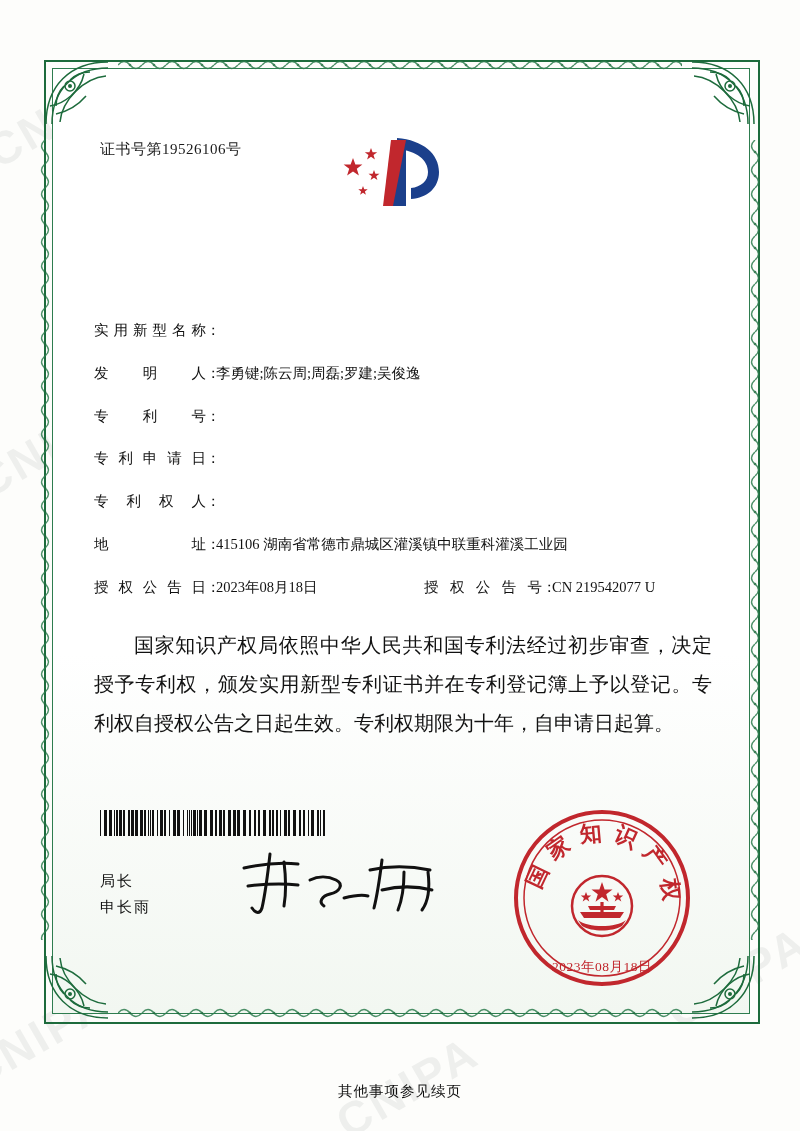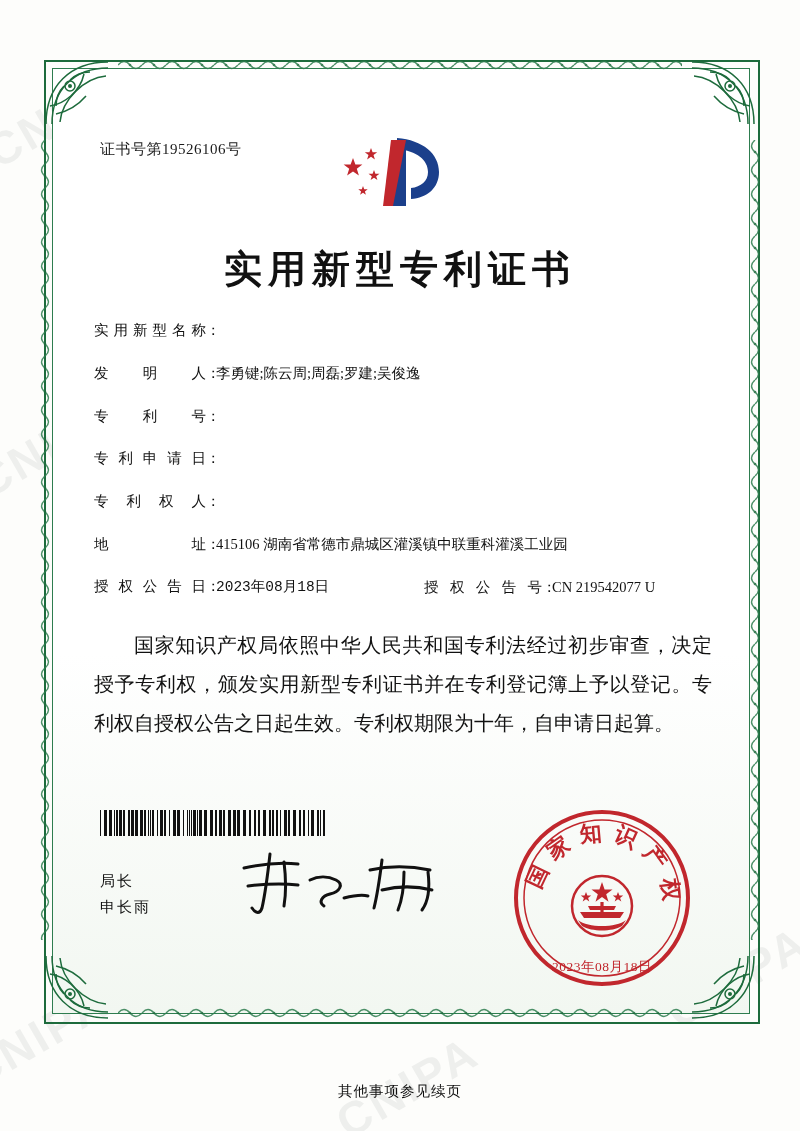--- a/index.html
+++ b/index.html
@@ -167,21 +167,21 @@
     color: #111;
     white-space: pre;
   }
   .f-sep { width: 10px; flex: 0 0 10px; text-align: center; }
   .f-value {
     flex: 1 1 auto;
     color: #111;
     word-break: break-all;
   }
   .field-row.inline2 { display: flex; }
-  .grant-left { display: flex; flex: 0 0 330px; font-family: Liberation Mono, monospace; }
+  .grant-left { display: flex; flex: 0 0 330px; }
   .grant-right { display: flex; flex: 1 1 auto; }
   .grant-right .f-label { width: 118px; flex: 0 0 118px; }
 
   .paragraphs {
     position: absolute;
     left: 42px;
     right: 36px;
     top: 558px;
     font-size: 20px;
     line-height: 1.95;
@@ -390,21 +390,20 @@
         <path d="M70 8 C96 10 112 24 112 42 C112 58 100 68 84 69 L84 58 C94 57 101 51 101 42 C101 30 90 21 70 19 Z" fill="#1b3f8b"></path>
         <path d="M64 10 L79 10 L79 76 L64 76 Z" fill="#1b3f8b"></path>
         <path d="M64 10 L79 10 L66 76 L56 76 Z" fill="#c1272d"></path>
       </svg>
     </div>
 
     <div class="qr">
       <div class="qrgrid" id="qrgrid"><i></i><i></i><i></i><i></i><i></i><i></i><i></i><i style="background: rgb(255, 255, 255);"></i><i style="background: rgb(255, 255, 255);"></i><i style="background: rgb(255, 255, 255);"></i><i style="background: rgb(255, 255, 255);"></i><i></i><i style="background: rgb(255, 255, 255);"></i><i style="background: rgb(255, 255, 255);"></i><i></i><i></i><i></i><i></i><i></i><i></i><i></i><i></i><i style="background: rgb(255, 255, 255);"></i><i style="background: rgb(255, 255, 255);"></i><i style="background: rgb(255, 255, 255);"></i><i style="background: rgb(255, 255, 255);"></i><i style="background: rgb(255, 255, 255);"></i><i></i><i style="background: rgb(255, 255, 255);"></i><i></i><i style="background: rgb(255, 255, 255);"></i><i></i><i></i><i style="background: rgb(255, 255, 255);"></i><i style="background: rgb(255, 255, 255);"></i><i></i><i style="background: rgb(255, 255, 255);"></i><i style="background: rgb(255, 255, 255);"></i><i style="background: rgb(255, 255, 255);"></i><i style="background: rgb(255, 255, 255);"></i><i style="background: rgb(255, 255, 255);"></i><i></i><i></i><i style="background: rgb(255, 255, 255);"></i><i></i><i></i><i></i><i style="background: rgb(255, 255, 255);"></i><i></i><i style="background: rgb(255, 255, 255);"></i><i></i><i></i><i style="background: rgb(255, 255, 255);"></i><i style="background: rgb(255, 255, 255);"></i><i></i><i style="background: rgb(255, 255, 255);"></i><i></i><i style="background: rgb(255, 255, 255);"></i><i></i><i></i><i></i><i style="background: rgb(255, 255, 255);"></i><i></i><i></i><i style="background: rgb(255, 255, 255);"></i><i></i><i></i><i></i><i style="background: rgb(255, 255, 255);"></i><i></i><i style="background: rgb(255, 255, 255);"></i><i style="background: rgb(255, 255, 255);"></i><i style="background: rgb(255, 255, 255);"></i><i></i><i></i><i></i><i style="background: rgb(255, 255, 255);"></i><i></i><i style="background: rgb(255, 255, 255);"></i><i></i><i></i><i></i><i style="background: rgb(255, 255, 255);"></i><i></i><i></i><i style="background: rgb(255, 255, 255);"></i><i></i><i></i><i></i><i style="background: rgb(255, 255, 255);"></i><i></i><i style="background: rgb(255, 255, 255);"></i><i style="background: rgb(255, 255, 255);"></i><i style="background: rgb(255, 255, 255);"></i><i></i><i></i><i></i><i style="background: rgb(255, 255, 255);"></i><i></i><i style="background: rgb(255, 255, 255);"></i><i></i><i></i><i></i><i style="background: rgb(255, 255, 255);"></i><i></i><i></i><i style="background: rgb(255, 255, 255);"></i><i style="background: rgb(255, 255, 255);"></i><i style="background: rgb(255, 255, 255);"></i><i style="background: rgb(255, 255, 255);"></i><i style="background: rgb(255, 255, 255);"></i><i></i><i style="background: rgb(255, 255, 255);"></i><i style="background: rgb(255, 255, 255);"></i><i style="background: rgb(255, 255, 255);"></i><i></i><i style="background: rgb(255, 255, 255);"></i><i></i><i style="background: rgb(255, 255, 255);"></i><i></i><i style="background: rgb(255, 255, 255);"></i><i style="background: rgb(255, 255, 255);"></i><i style="background: rgb(255, 255, 255);"></i><i style="background: rgb(255, 255, 255);"></i><i style="background: rgb(255, 255, 255);"></i><i></i><i></i><i></i><i></i><i></i><i></i><i></i><i></i><i style="background: rgb(255, 255, 255);"></i><i></i><i style="background: rgb(255, 255, 255);"></i><i></i><i style="background: rgb(255, 255, 255);"></i><i></i><i style="background: rgb(255, 255, 255);"></i><i></i><i></i><i></i><i></i><i></i><i></i><i></i><i style="background: rgb(255, 255, 255);"></i><i style="background: rgb(255, 255, 255);"></i><i style="background: rgb(255, 255, 255);"></i><i style="background: rgb(255, 255, 255);"></i><i style="background: rgb(255, 255, 255);"></i><i style="background: rgb(255, 255, 255);"></i><i style="background: rgb(255, 255, 255);"></i><i style="background: rgb(255, 255, 255);"></i><i></i><i style="background: rgb(255, 255, 255);"></i><i style="background: rgb(255, 255, 255);"></i><i style="background: rgb(255, 255, 255);"></i><i style="background: rgb(255, 255, 255);"></i><i style="background: rgb(255, 255, 255);"></i><i style="background: rgb(255, 255, 255);"></i><i style="background: rgb(255, 255, 255);"></i><i style="background: rgb(255, 255, 255);"></i><i style="background: rgb(255, 255, 255);"></i><i style="background: rgb(255, 255, 255);"></i><i style="background: rgb(255, 255, 255);"></i><i style="background: rgb(255, 255, 255);"></i><i style="background: rgb(255, 255, 255);"></i><i></i><i></i><i></i><i></i><i></i><i style="background: rgb(255, 255, 255);"></i><i style="background: rgb(255, 255, 255);"></i><i style="background: rgb(255, 255, 255);"></i><i></i><i></i><i style="background: rgb(255, 255, 255);"></i><i style="background: rgb(255, 255, 255);"></i><i style="background: rgb(255, 255, 255);"></i><i style="background: rgb(255, 255, 255);"></i><i></i><i style="background: rgb(255, 255, 255);"></i><i style="background: rgb(255, 255, 255);"></i><i></i><i></i><i style="background: rgb(255, 255, 255);"></i><i></i><i></i><i style="background: rgb(255, 255, 255);"></i><i style="background: rgb(255, 255, 255);"></i><i></i><i></i><i style="background: rgb(255, 255, 255);"></i><i></i><i></i><i></i><i style="background: rgb(255, 255, 255);"></i><i style="background: rgb(255, 255, 255);"></i><i></i><i></i><i style="background: rgb(255, 255, 255);"></i><i></i><i></i><i style="background: rgb(255, 255, 255);"></i><i style="background: rgb(255, 255, 255);"></i><i></i><i style="background: rgb(255, 255, 255);"></i><i style="background: rgb(255, 255, 255);"></i><i style="background: rgb(255, 255, 255);"></i><i style="background: rgb(255, 255, 255);"></i><i style="background: rgb(255, 255, 255);"></i><i style="background: rgb(255, 255, 255);"></i><i style="background: rgb(255, 255, 255);"></i><i style="background: rgb(255, 255, 255);"></i><i style="background: rgb(255, 255, 255);"></i><i></i><i style="background: rgb(255, 255, 255);"></i><i style="background: rgb(255, 255, 255);"></i><i style="background: rgb(255, 255, 255);"></i><i></i><i style="background: rgb(255, 255, 255);"></i><i style="background: rgb(255, 255, 255);"></i><i style="background: rgb(255, 255, 255);"></i><i></i><i></i><i></i><i></i><i style="background: rgb(255, 255, 255);"></i><i></i><i></i><i></i><i></i><i style="background: rgb(255, 255, 255);"></i><i style="background: rgb(255, 255, 255);"></i><i></i><i style="background: rgb(255, 255, 255);"></i><i style="background: rgb(255, 255, 255);"></i><i></i><i></i><i></i><i></i><i style="background: rgb(255, 255, 255);"></i><i style="background: rgb(255, 255, 255);"></i><i style="background: rgb(255, 255, 255);"></i><i></i><i style="background: rgb(255, 255, 255);"></i><i></i><i style="background: rgb(255, 255, 255);"></i><i></i><i style="background: rgb(255, 255, 255);"></i><i style="background: rgb(255, 255, 255);"></i><i></i><i></i><i style="background: rgb(255, 255, 255);"></i><i></i><i style="background: rgb(255, 255, 255);"></i><i style="background: rgb(255, 255, 255);"></i><i style="background: rgb(255, 255, 255);"></i><i style="background: rgb(255, 255, 255);"></i><i style="background: rgb(255, 255, 255);"></i><i style="background: rgb(255, 255, 255);"></i><i style="background: rgb(255, 255, 255);"></i><i style="background: rgb(255, 255, 255);"></i><i style="background: rgb(255, 255, 255);"></i><i style="background: rgb(255, 255, 255);"></i><i style="background: rgb(255, 255, 255);"></i><i></i><i style="background: rgb(255, 255, 255);"></i><i></i><i></i><i style="background: rgb(255, 255, 255);"></i><i style="background: rgb(255, 255, 255);"></i><i style="background: rgb(255, 255, 255);"></i><i style="background: rgb(255, 255, 255);"></i><i style="background: rgb(255, 255, 255);"></i><i style="background: rgb(255, 255, 255);"></i><i style="background: rgb(255, 255, 255);"></i><i style="background: rgb(255, 255, 255);"></i><i></i><i style="background: rgb(255, 255, 255);"></i><i style="background: rgb(255, 255, 255);"></i><i></i><i></i><i></i><i style="background: rgb(255, 255, 255);"></i><i style="background: rgb(255, 255, 255);"></i><i></i><i></i><i style="background: rgb(255, 255, 255);"></i><i></i><i></i><i></i><i></i><i></i><i></i><i></i><i></i><i></i><i style="background: rgb(255, 255, 255);"></i><i></i><i style="background: rgb(255, 255, 255);"></i><i></i><i style="background: rgb(255, 255, 255);"></i><i></i><i></i><i style="background: rgb(255, 255, 255);"></i><i style="background: rgb(255, 255, 255);"></i><i style="background: rgb(255, 255, 255);"></i><i style="background: rgb(255, 255, 255);"></i><i style="background: rgb(255, 255, 255);"></i><i></i><i></i><i></i><i style="background: rgb(255, 255, 255);"></i><i style="background: rgb(255, 255, 255);"></i><i style="background: rgb(255, 255, 255);"></i><i style="background: rgb(255, 255, 255);"></i><i style="background: rgb(255, 255, 255);"></i><i></i><i style="background: rgb(255, 255, 255);"></i><i style="background: rgb(255, 255, 255);"></i><i style="background: rgb(255, 255, 255);"></i><i></i><i style="background: rgb(255, 255, 255);"></i><i></i><i></i><i style="background: rgb(255, 255, 255);"></i><i></i><i style="background: rgb(255, 255, 255);"></i><i></i><i style="background: rgb(255, 255, 255);"></i><i></i><i style="background: rgb(255, 255, 255);"></i><i></i><i style="background: rgb(255, 255, 255);"></i><i></i><i></i><i></i><i style="background: rgb(255, 255, 255);"></i><i></i><i style="background: rgb(255, 255, 255);"></i><i style="background: rgb(255, 255, 255);"></i><i></i><i style="background: rgb(255, 255, 255);"></i><i></i><i></i><i></i><i style="background: rgb(255, 255, 255);"></i><i></i><i style="background: rgb(255, 255, 255);"></i><i style="background: rgb(255, 255, 255);"></i><i></i><i></i><i></i><i></i><i style="background: rgb(255, 255, 255);"></i><i></i><i></i><i></i><i style="background: rgb(255, 255, 255);"></i><i></i><i style="background: rgb(255, 255, 255);"></i><i style="background: rgb(255, 255, 255);"></i><i style="background: rgb(255, 255, 255);"></i><i style="background: rgb(255, 255, 255);"></i><i style="background: rgb(255, 255, 255);"></i><i></i><i style="background: rgb(255, 255, 255);"></i><i></i><i></i><i></i><i></i><i></i><i style="background: rgb(255, 255, 255);"></i><i style="background: rgb(255, 255, 255);"></i><i></i><i style="background: rgb(255, 255, 255);"></i><i></i><i></i><i></i><i style="background: rgb(255, 255, 255);"></i><i></i><i style="background: rgb(255, 255, 255);"></i><i></i><i style="background: rgb(255, 255, 255);"></i><i></i><i></i><i></i><i style="background: rgb(255, 255, 255);"></i><i></i><i style="background: rgb(255, 255, 255);"></i><i style="background: rgb(255, 255, 255);"></i><i></i><i style="background: rgb(255, 255, 255);"></i><i></i><i style="background: rgb(255, 255, 255);"></i><i></i><i style="background: rgb(255, 255, 255);"></i><i style="background: rgb(255, 255, 255);"></i><i style="background: rgb(255, 255, 255);"></i><i style="background: rgb(255, 255, 255);"></i><i style="background: rgb(255, 255, 255);"></i><i></i><i style="background: rgb(255, 255, 255);"></i><i></i><i style="background: rgb(255, 255, 255);"></i><i></i><i style="background: rgb(255, 255, 255);"></i><i style="background: rgb(255, 255, 255);"></i><i style="background: rgb(255, 255, 255);"></i><i style="background: rgb(255, 255, 255);"></i><i></i><i style="background: rgb(255, 255, 255);"></i><i></i><i style="background: rgb(255, 255, 255);"></i><i></i><i style="background: rgb(255, 255, 255);"></i><i></i><i></i><i></i><i></i><i></i><i></i><i></i><i style="background: rgb(255, 255, 255);"></i><i></i><i style="background: rgb(255, 255, 255);"></i><i style="background: rgb(255, 255, 255);"></i><i style="background: rgb(255, 255, 255);"></i><i></i><i style="background: rgb(255, 255, 255);"></i><i></i><i></i><i></i><i style="background: rgb(255, 255, 255);"></i><i></i><i style="background: rgb(255, 255, 255);"></i><i></i></div>
     </div>
 
-    <div class="title">实用新型专利证书</div>
 
     <div class="fields">
 
       <div class="field-row">
         <span class="f-label">实用新型名称</span>
         <span class="f-sep">：</span>
       </div>
 
       <div class="field-row">
         <span class="f-label">发明人</span>

